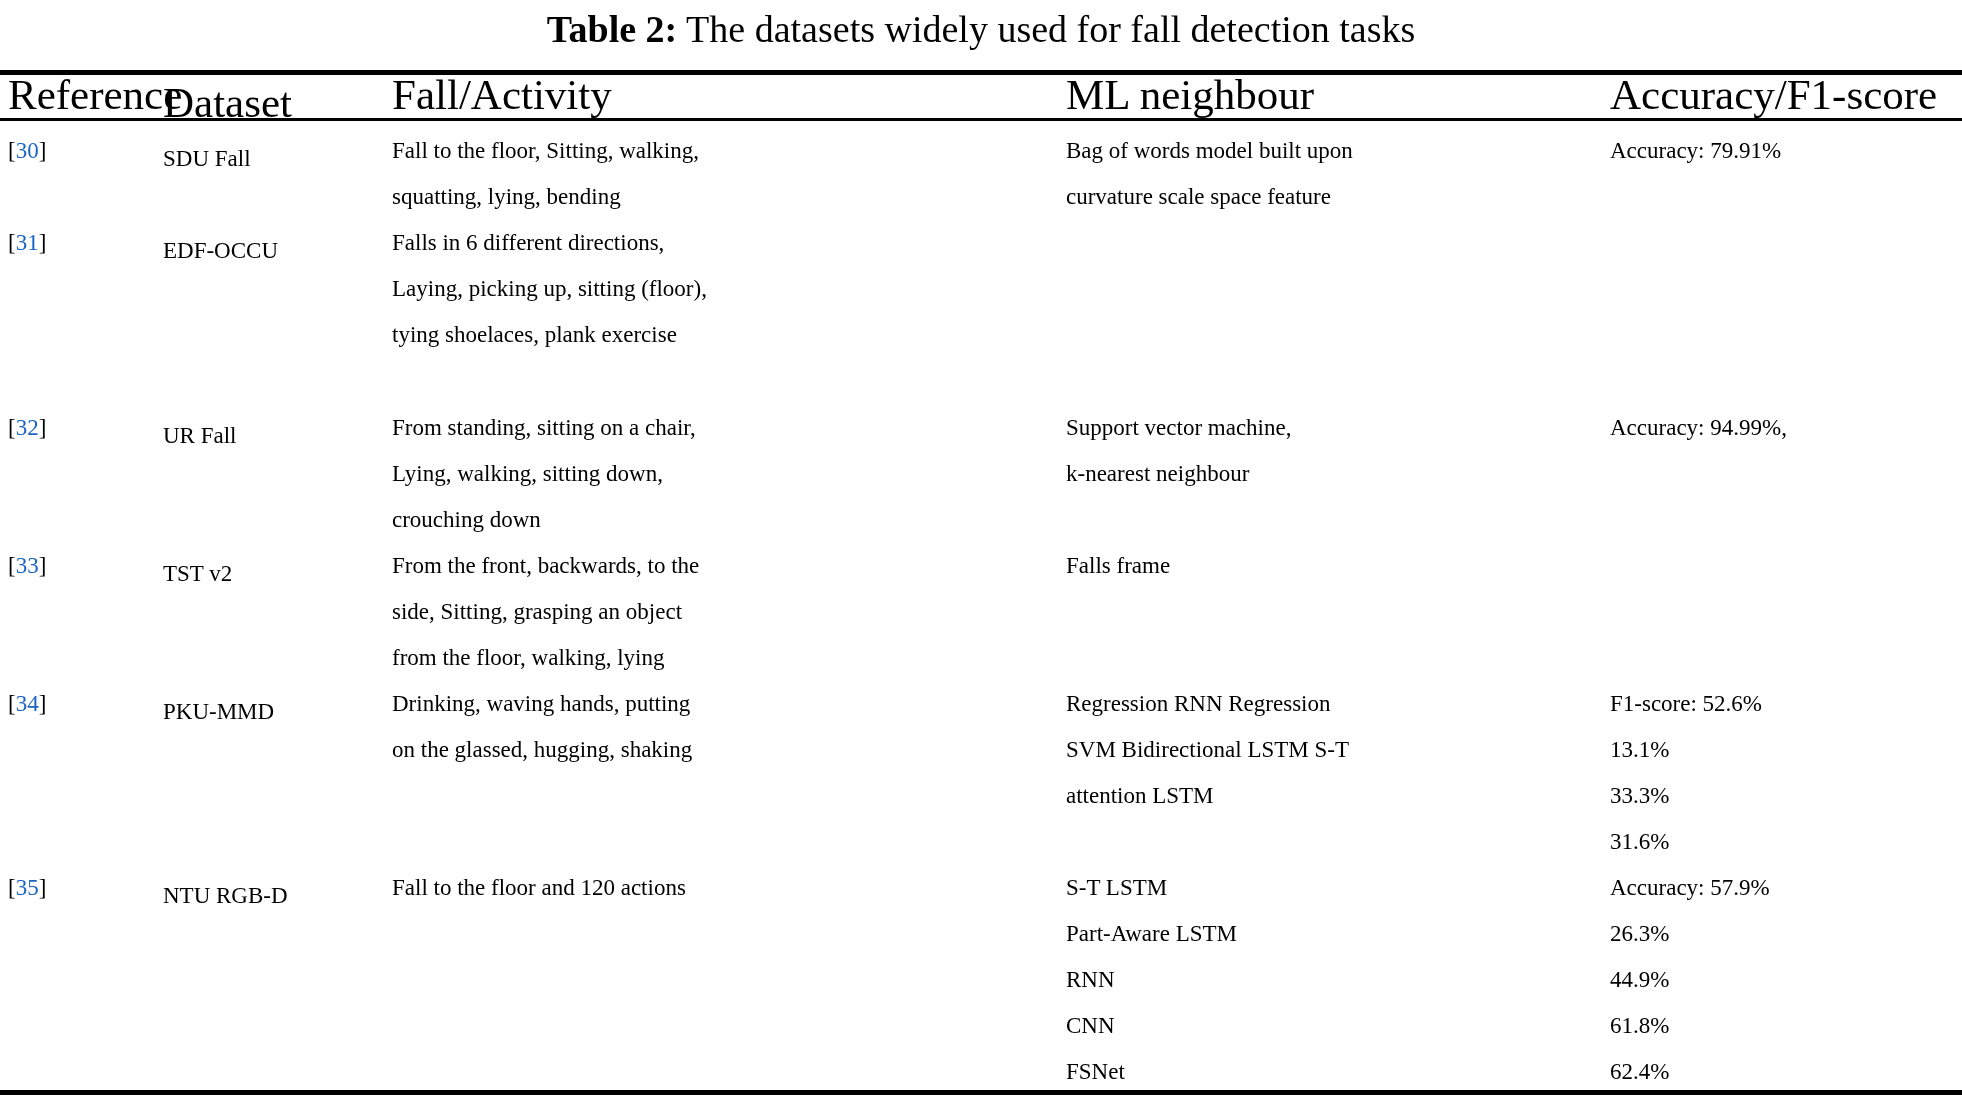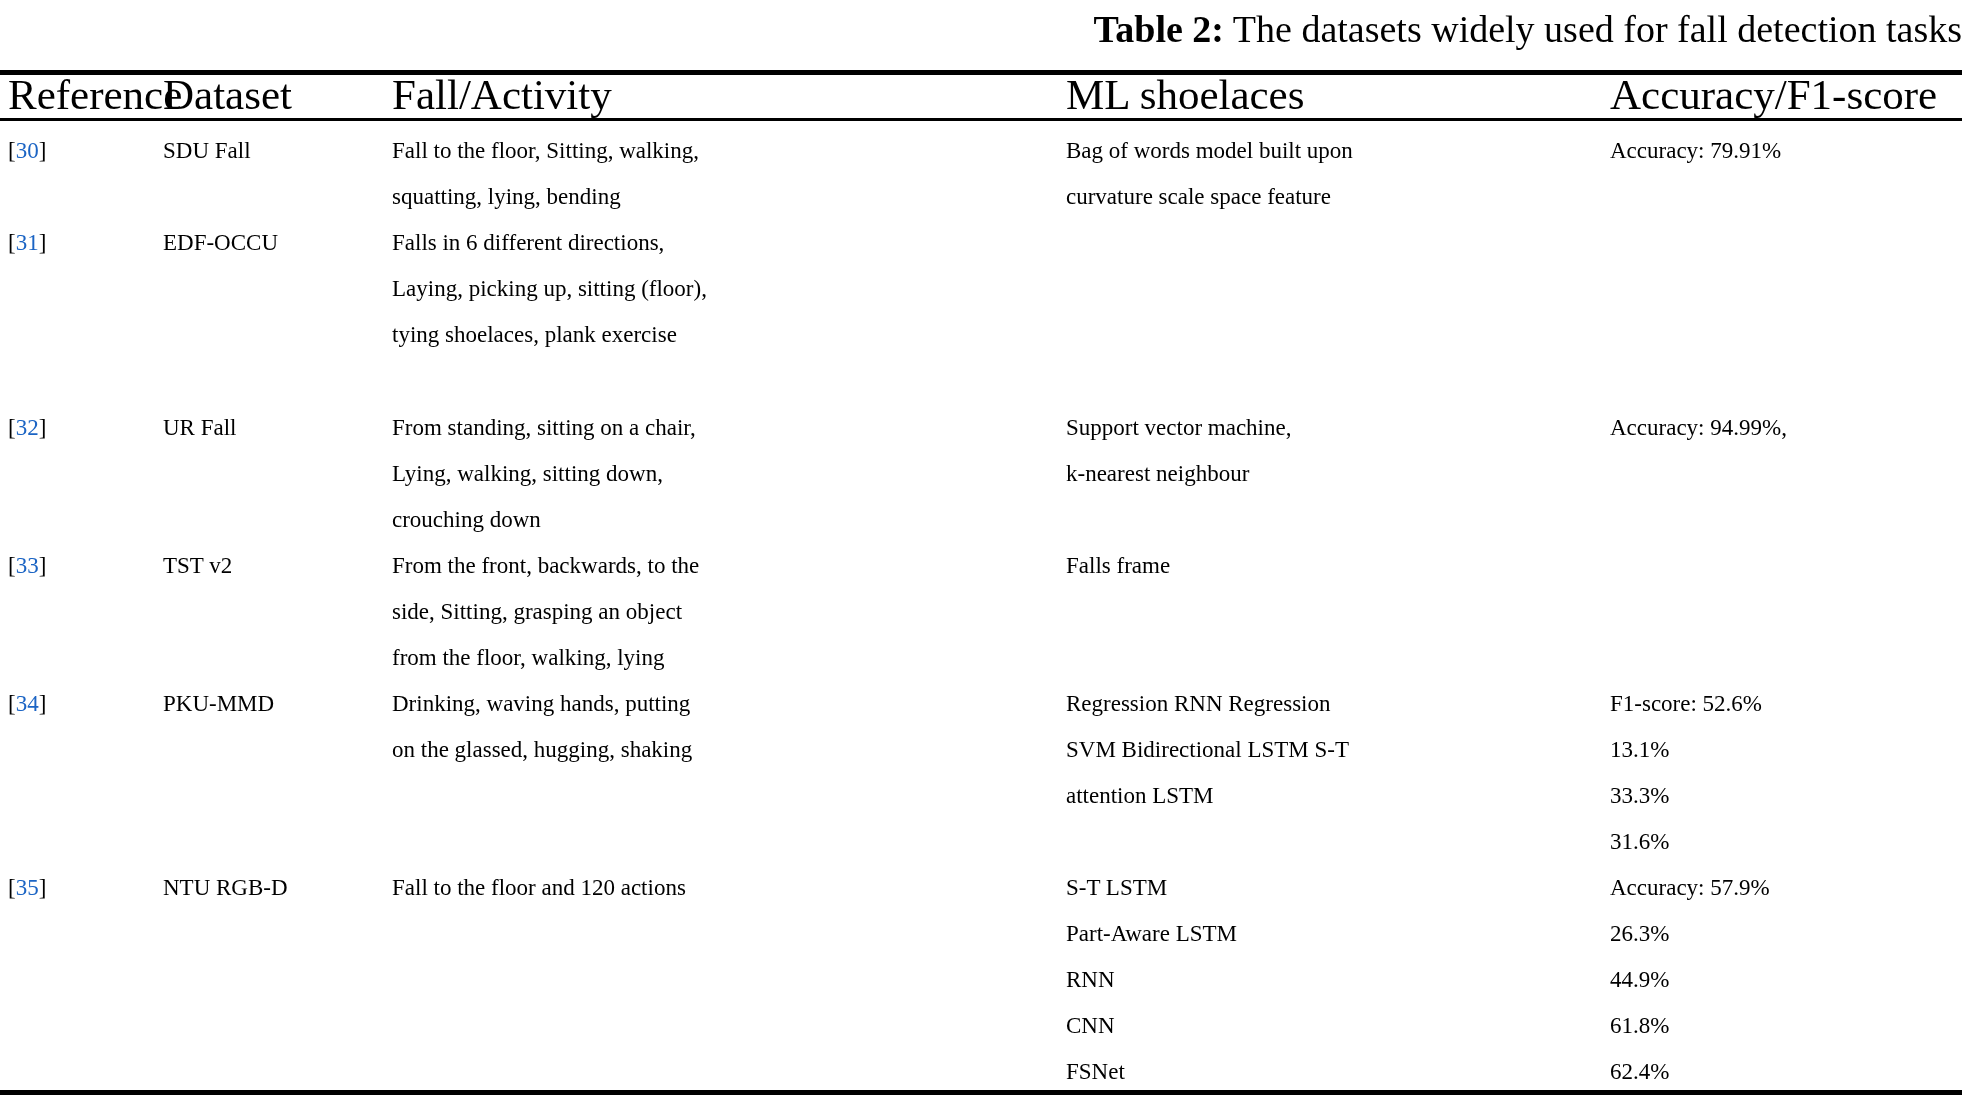--- a/index.html
+++ b/index.html
@@ -20,21 +20,21 @@
     height: 1117px;
     background: #ffffff;
   }
 
   
   .caption {
     position: absolute;
     left: 0;
     top: 6px;
     width: 1962px;
-    text-align: right;
+    text-align: center;
     font-size: 38px;
     line-height: 46px;
     white-space: nowrap;
   }
   .caption .cap-label {
     font-weight: bold;
   }
   .caption .cap-text {
     font-weight: normal;
   }
@@ -63,21 +63,21 @@
     width: 1962px;
     display: block;
   }
   .cell {
     position: absolute;
     font-size: 23px;
     line-height: 46px;
     white-space: pre-line;
   }
   .c-ref  { left: 8px;    width: 148px; }
-  .c-data { left: 163px;  width: 240px; }
+  .c-data { left: 163px;  width: 240px; margin-top: 8px; }
   .c-act  { left: 392px;  width: 640px; }
   .c-ml   { left: 1066px; width: 530px; }
   .c-acc  { left: 1610px; width: 350px; }
 
   .hdr .cell {
     font-size: 43px;
     line-height: 46px;
   }
 
   .ref-link {
@@ -100,21 +100,21 @@
   <div class="rule rule-top"></div>
   <div class="rule rule-header"></div>
   <div class="rule rule-bottom"></div>
 
   <div class="table">
 
     <div class="row hdr" style="top:72px;">
       <div class="cell c-ref">Reference</div>
       <div class="cell c-data">Dataset</div>
       <div class="cell c-act">Fall/Activity</div>
-      <div class="cell c-ml">ML shoelaces</div>
+      <div class="cell c-ml">ML neighbour</div>
       <div class="cell c-acc">Accuracy/F1-score</div>
     </div>
 
     <div class="row" style="top:128px;">
       <div class="cell c-ref"><span class="ref-bracket">[</span><span class="ref-link">30</span><span class="ref-bracket">]</span></div>
       <div class="cell c-data">SDU Fall</div>
       <div class="cell c-act">Fall to the floor, Sitting, walking,
 squatting, lying, bending</div>
       <div class="cell c-ml">Bag of words model built upon
 curvature scale space feature</div>

